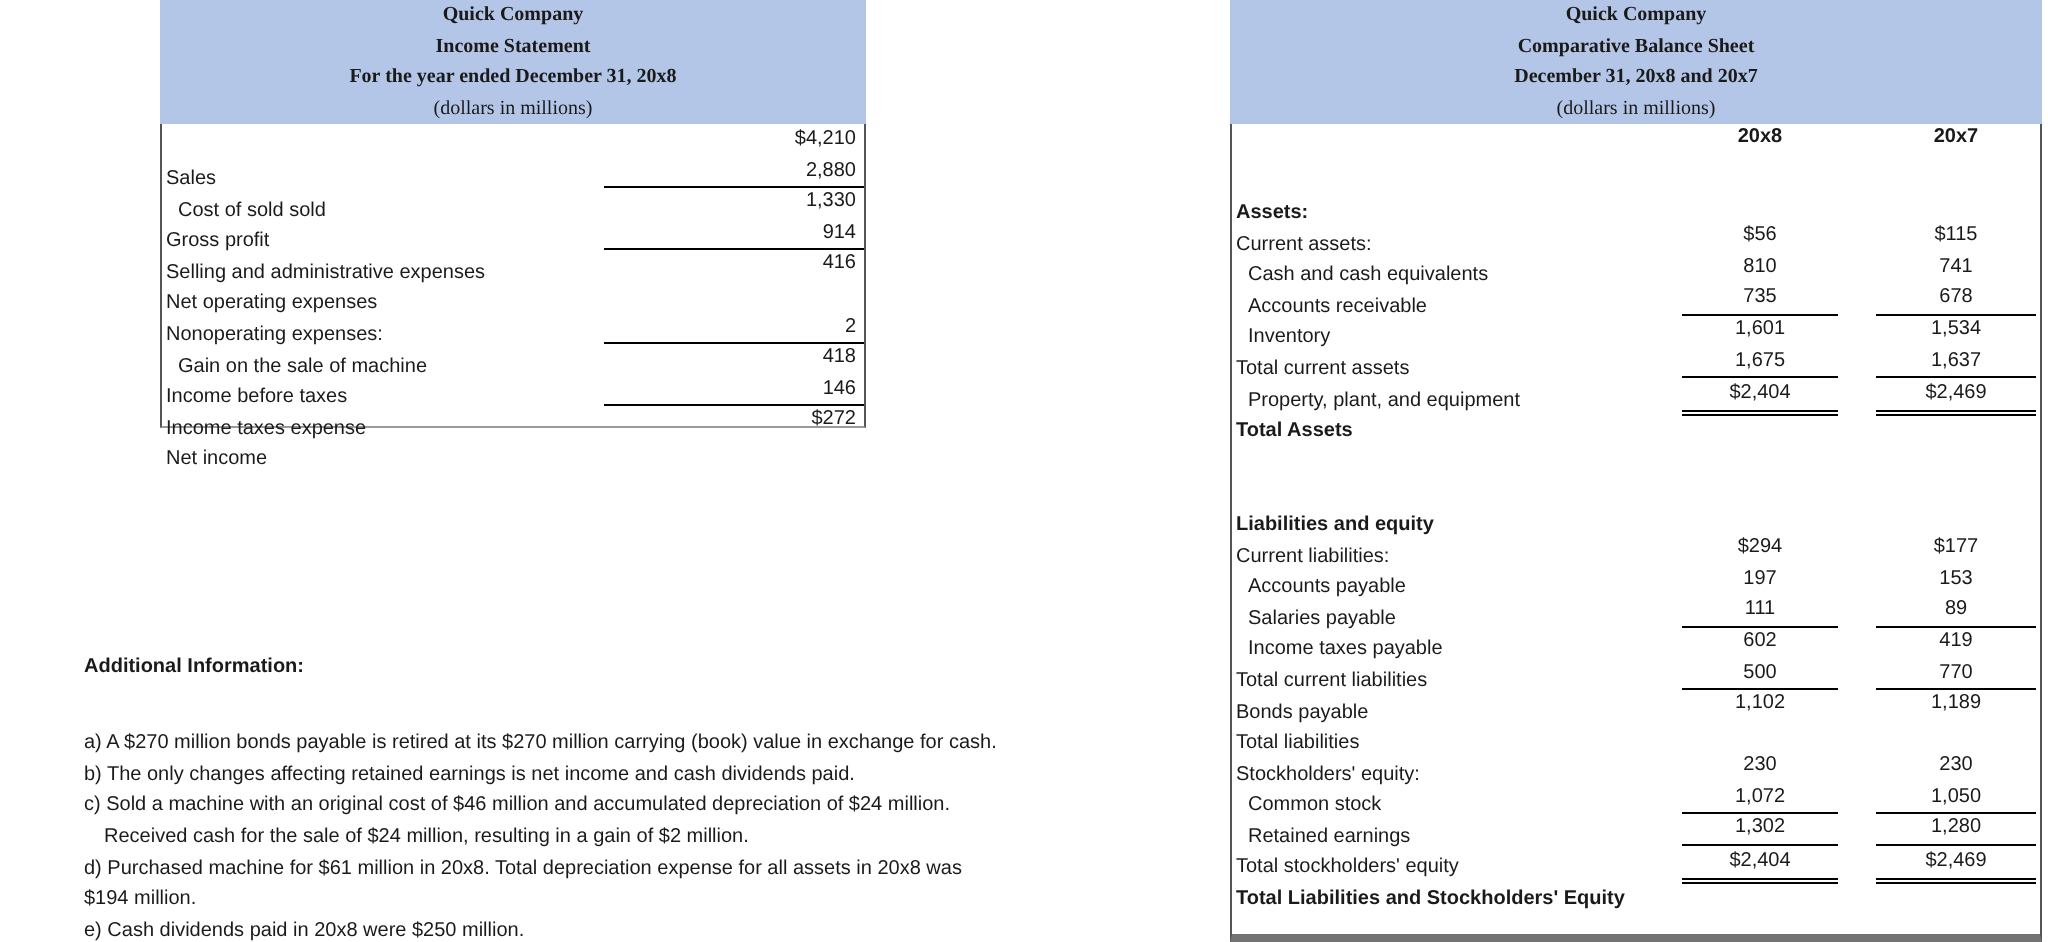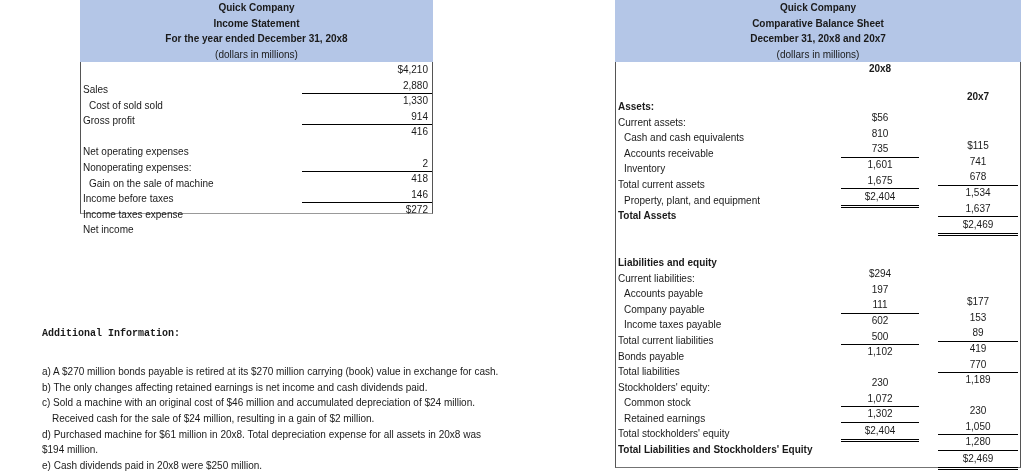--- a/index.html
+++ b/index.html
@@ -1,45 +1,45 @@
 <!DOCTYPE html>
 <html><head>
 <meta charset="utf-8">
 <style>
   html, body { margin:0; padding:0; background:#ffffff; }
   body { width:1024px; height:471px; position:relative; overflow:hidden;
          font-family:"Liberation Sans", "DejaVu Sans", sans-serif; font-size:10px; color:#1a1a1a; }
   .sheet { position:absolute; }
-  .hdr { background:#b4c6e7; text-align:center; font-weight:bold; }
+  .hdr { background:#b4c6e7; text-align:center; font-weight:bold;font-family:Liberation Serif, serif; }
   .hdr div { height:15.5px; line-height:15.5px; }
   .hdr .sub { font-weight:normal; }
   .row { position:relative; height:15.6px; line-height:15.6px; white-space:nowrap; }
   .lbl { position:absolute; left:2px;margin-top:20px; }
   .lbl.ind1 { left:8px; }
   .lbl.ind2 { left:14px; }
   .bold { font-weight:bold; }
   .val { position:absolute; text-align:right; }
   .valc { position:absolute; text-align:center; }
   .ul { border-bottom:1px solid #000; }
   .dul { border-bottom:3px double #000; }
 
   
   #income { left:80px; top:0; width:353px; }
   #income .body { border-left:1px solid #555; border-right:1px solid #555; border-bottom:1px solid #999; height:151px; }
   #income .val { right:4px; width:100px; }
   #income .ulbox { position:absolute; right:0; width:130px; height:15.6px; }
 
   
   #balance { left:615px; top:0; width:406px; }
-  #balance .body { border-left:1px solid #555; border-right:1px solid #555; border-bottom:1px solid #737373; height:405px; }
+  #balance .body { border-left:1px solid #555; border-right:1px solid #555; border-bottom:5px solid #737373; height:405px; }
   #balance .c1 { left:225px; width:78px; }
-  #balance .c2 { left:322px; width:80px;margin-top:28px; }
+  #balance .c2 { left:322px; width:80px; }
 
   #addl { position:absolute; left:42px; top:326px; width:520px; }
-  #addl .title { font-weight:bold; height:16px; line-height:16px;font-family:Liberation Mono, monospace; }
+  #addl .title { font-weight:bold; height:16px; line-height:16px; }
   #addl .lines { margin-top:22px; }
   #addl .line { height:15.7px; line-height:15.7px; white-space:nowrap; }
   #addl .line.ind { padding-left:10px; }
 </style>
 </head>
 <body>
 
 <div id="income" class="sheet">
   <div class="hdr">
     <div>Quick Company</div>
@@ -55,20 +55,21 @@
     <div class="row">
       <span class="lbl ind1">Cost of sold sold</span>
       <span class="ulbox ul"></span>
       <span class="val">2,880</span>
     </div>
     <div class="row">
       <span class="lbl">Gross profit</span>
       <span class="val">1,330</span>
     </div>
     <div class="row">
+      <span class="lbl">Selling and administrative expenses</span>
       <span class="ulbox ul"></span>
       <span class="val">914</span>
     </div>
     <div class="row">
       <span class="lbl">Net operating expenses</span>
       <span class="val">416</span>
     </div>
     <div class="row">
       <span class="lbl">Nonoperating expenses:</span>
       <span class="val"></span>
@@ -149,21 +150,21 @@
     </div>
     <div class="row">
       <span class="lbl">Current liabilities:</span>
     </div>
     <div class="row">
       <span class="lbl ind1">Accounts payable</span>
       <span class="valc c1">$294</span>
       <span class="valc c2">$177</span>
     </div>
     <div class="row">
-      <span class="lbl ind1">Company payable</span>
+      <span class="lbl ind1">Salaries payable</span>
       <span class="valc c1">197</span>
       <span class="valc c2">153</span>
     </div>
     <div class="row">
       <span class="lbl ind1">Income taxes payable</span>
       <span class="valc c1 ul">111</span>
       <span class="valc c2 ul">89</span>
     </div>
     <div class="row">
       <span class="lbl">Total current liabilities</span>

